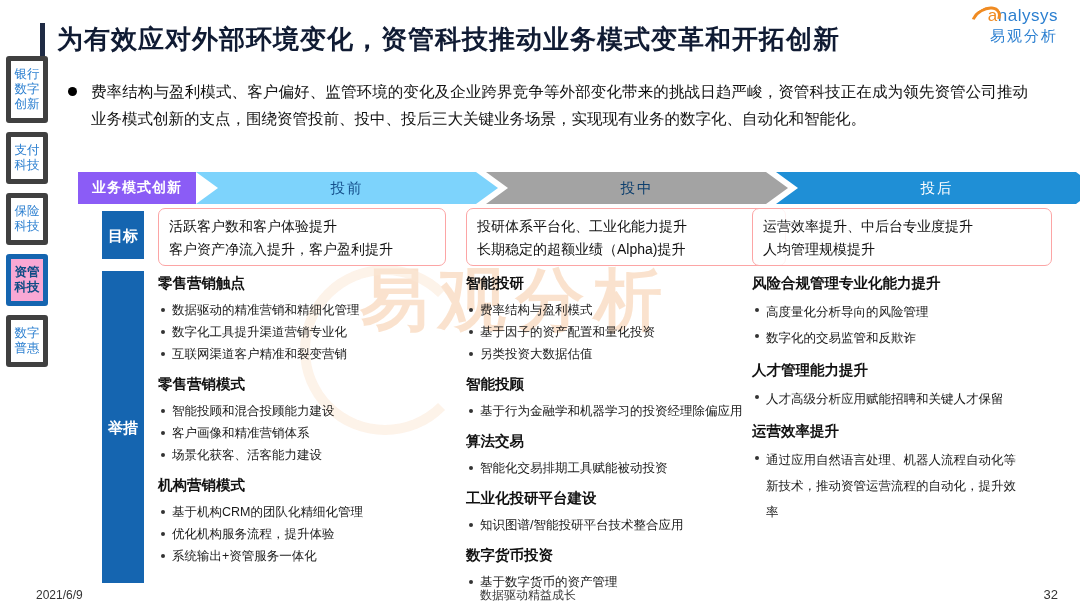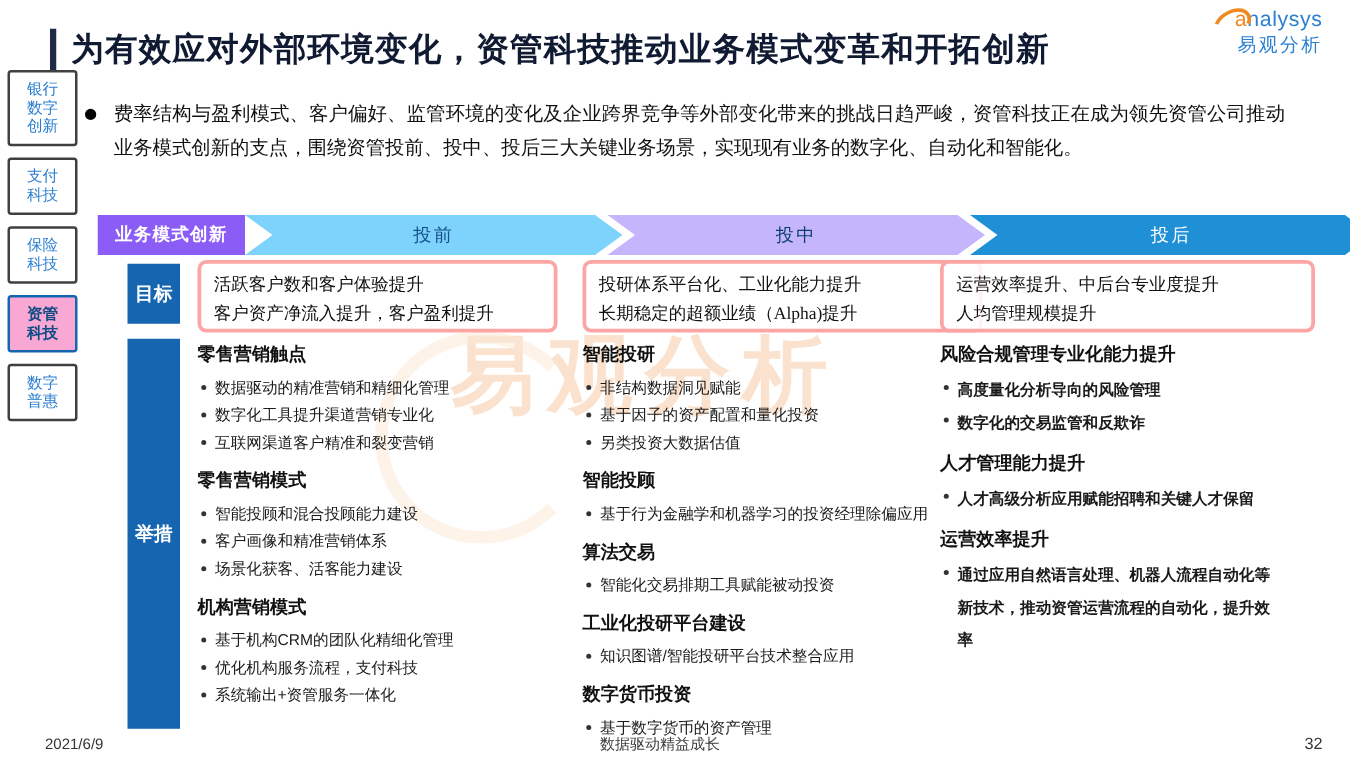--- a/index.html
+++ b/index.html
@@ -125,27 +125,27 @@
   .lnav {
     position: absolute;
     left: 6px;
     top: 56px;
     width: 34px;
     z-index: 5;
   }
   .lnav .item {
     width: 30px;
     margin-bottom: 9px;
-    border: 2px solid #404040;
+    border: 5px solid #404040;
     border-radius: 3px;
     color: #2b7fd0;
     font-size: 12.5px;
     line-height: 15px;
     text-align: center;
-    padding: 6px 11px;
+    padding: 6px 1px;
     letter-spacing: 0;
   }
   .lnav .item.active {
     background: #f9a8d4;
     border-color: #1565b0;
     color: #0f4c85;
     font-weight: 700;
   }
   
   .band {
@@ -179,21 +179,21 @@
   .chev.c1 {
     left: 118px;
     width: 302px;
     background: #7dd3fc;
     color: #15508c;
     clip-path: polygon(0 0, calc(100% - 22px) 0, 100% 50%, calc(100% - 22px) 100%, 0 100%, 22px 50%);
   }
   .chev.c2 {
     left: 408px;
     width: 302px;
-    background: #c4b5fd;
+    background: #a3a3a3;
     color: #0d3f6e;
     clip-path: polygon(0 0, calc(100% - 22px) 0, 100% 50%, calc(100% - 22px) 100%, 0 100%, 22px 50%);
   }
   .chev.c3 {
     left: 698px;
     width: 322px;
     background: #1f8fd6;
     color: #fff;
     clip-path: polygon(0 0, calc(100% - 22px) 0, 100% 50%, calc(100% - 22px) 100%, 0 100%, 22px 50%);
   }
@@ -219,30 +219,29 @@
   }
   .rowlabel.action {
     top: 271px;
     height: 312px;
   }
   
   .goalbox {
     position: absolute;
     top: 208px;
     height: 58px;
-    border: 3px solid #fca5a5;
+    border: 1px solid #fca5a5;
     border-radius: 7px;
     background: rgba(255,255,255,.85);
     padding: 6px 10px;
     box-sizing: border-box;
     font-size: 14px;
     line-height: 23px;
     color: #111;
     z-index: 4;
-    font-family: Liberation Serif, serif;
   }
   .goalbox.g1 { left: 158px; width: 288px; }
   .goalbox.g2 { left: 466px; width: 320px; }
   .goalbox.g3 { left: 752px; width: 300px; }
   
   .col {
     position: absolute;
     top: 274px;
     z-index: 4;
   }
@@ -266,21 +265,20 @@
   .col li {
     position: relative;
     padding-left: 14px;
     font-size: 12.5px;
     line-height: 22px;
     color: #1a1a1a;
   }
   .col.k3 li {
     font-size: 12.5px;
     line-height: 26px;
-    font-weight: bold;
   }
   .col li::before {
     content: "";
     position: absolute;
     left: 3px;
     top: 9px;
     width: 4px;
     height: 4px;
     border-radius: 50%;
     background: #333;
@@ -380,31 +378,31 @@
     <ul>
       <li>智能投顾和混合投顾能力建设</li>
       <li>客户画像和精准营销体系</li>
       <li>场景化获客、活客能力建设</li>
     </ul>
   </div>
   <div class="grp">
     <h4>机构营销模式</h4>
     <ul>
       <li>基于机构CRM的团队化精细化管理</li>
-      <li>优化机构服务流程，支付科技</li>
+      <li>优化机构服务流程，提升体验</li>
       <li>系统输出+资管服务一体化</li>
     </ul>
   </div>
 </div>
 
 <div class="col k2">
   <div class="grp">
     <h4>智能投研</h4>
     <ul>
-      <li>非结构数据洞见赋能</li>
+      <li>费率结构与盈利模式</li>
       <li>基于因子的资产配置和量化投资</li>
       <li>另类投资大数据估值</li>
     </ul>
   </div>
   <div class="grp">
     <h4>智能投顾</h4>
     <ul>
       <li>基于行为金融学和机器学习的投资经理除偏应用</li>
     </ul>
   </div>

